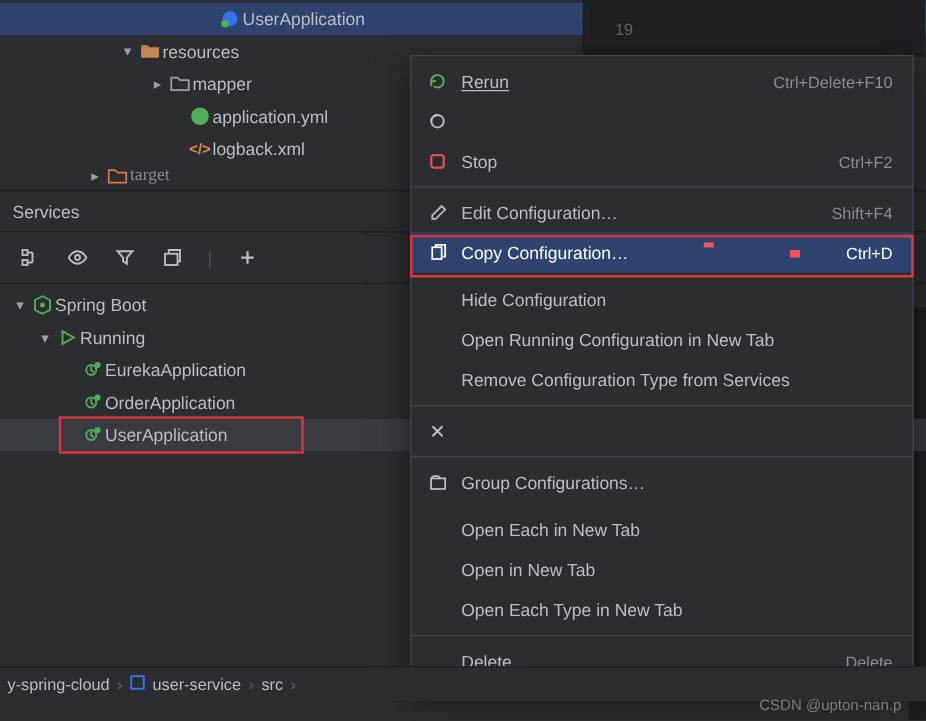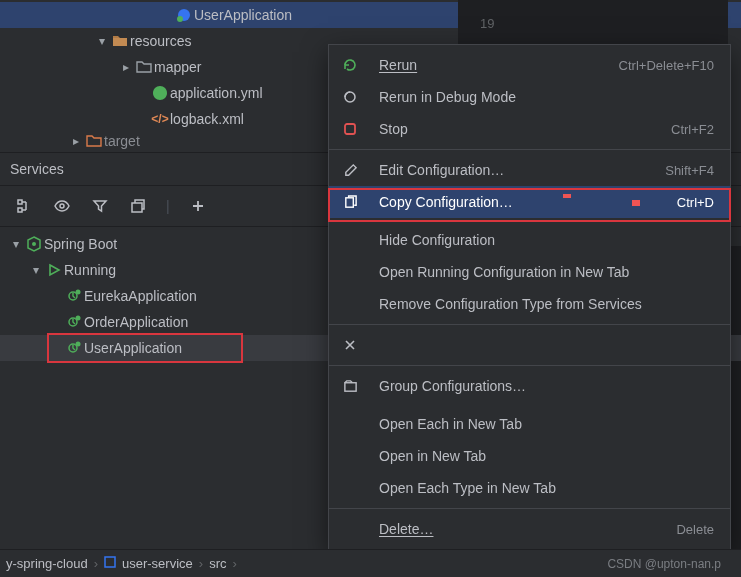--- a/index.html
+++ b/index.html
@@ -23,21 +23,21 @@
   .row.sel-blue { background: #2e436e; }
   .row.sel-dark { background: #393b40; }
   .caret {
     width: 16px; display: inline-flex; justify-content: center;
     color: #9aa0a6; font-size: 12px;
   }
   .caret.none { opacity: 0; }
   .indent { display: inline-block; }
   .ico { width: 20px; display: inline-flex; align-items: center; justify-content: center; }
   .txt { color: #bcbec4; }
-  .txt.dim { color: #8a8d93; }
+  .txt.dim { color: #8a8d93; font-family: Liberation Serif, serif; }
   
   .services-title {
     border-top: 1px solid #1e1f22;
     border-bottom: 1px solid #1e1f22;
     background: #2b2d30;
     padding: 8px 10px;
     font-size: 14px;
     color: #bcbec4;
   }
   .toolbar {
@@ -55,21 +55,21 @@
     width: 403px;
     background: #2b2d30;
     border: 1px solid #43454a;
     box-shadow: 0 8px 24px rgba(0,0,0,0.5);
     padding: 4px 0;
   }
   .mitem {
     display: flex; align-items: center;
     height: 32px;
     padding: 0 16px 0 12px;
-    gap: 20px;
+    gap: 10px;
     color: #bcbec4;
     position: relative;
   }
   .mitem .mlabel { flex: 1; }
   .mitem .shortcut { color: #8a8d93; font-size: 13px; }
   .mitem.sel { background: #2e436e; color: #fff; }
   .mitem.sel .shortcut { color: #fff; }
   .msepad { height: 6px; }
   .mico { width: 18px; display: inline-flex; justify-content: center; align-items: center; }
   .menu-sep {
@@ -79,36 +79,36 @@
     position: absolute;
     left: 328px; top: 188px;
     width: 403px; height: 34px;
     border: 2.5px solid #d9363e;
     pointer-events: none;
   }
   .red-dots1 { position:absolute; left:563px; top:194px; width:8px; height:4px; background:#f05454; }
   .red-dots2 { position:absolute; left:632px; top:200px; width:8px; height:6px; background:#f05454; }
   
   .gutter {
-    position: absolute; left: 458px; top: 0;
+    position: absolute; left: 470px; top: 0;
     width: 270px; height: 47px;
     background: #1e1f22;
     border-bottom: 1px solid #393b40;
     color: #606366; font-size: 13px;
     display: flex; align-items: center; padding-left: 22px;
   }
   .code-strip {
     position: absolute; right: 0; top: 246px;
     width: 14px; height: 330px;
     background: #1e1f22;
   }
   .sep-v { position:absolute; left:466px; top:0; width:4px; height:180px; background:#1e1f22; }
   
   .crumb {
-    position: absolute; left: 0; bottom: 0;
+    position: absolute; left: 0; bottom: 16px;
     width: 741px; height: 28px;
     background: #2b2d30;
     border-top: 1px solid #1e1f22;
     display: flex; align-items: center;
     padding-left: 6px; gap: 6px;
     font-size: 13px; color: #8a8d93;
   }
   .crumb .cc { color: #bcbec4; }
   .crumb .chev { color: #606366; }
   .watermark {
@@ -293,21 +293,20 @@
     <span class="mlabel"><span class="underline">Rerun</span></span>
     <span class="shortcut">Ctrl+Delete+F10</span>
   </div>
   <div class="mitem">
     <span class="mico">
       <svg width="16" height="16" viewBox="0 0 16 16" fill="none" stroke="#bcbec4" stroke-width="1.5">
           <circle cx="8" cy="8" r="5"></circle>
           <path d="M3 8a5 5 0 0 1 5-5"></path>
         </svg>
     </span>
-    <span class="mlabel">Rerun in Debug Mode</span>
   </div>
   <div class="mitem">
     <span class="mico">
       <svg width="14" height="14" viewBox="0 0 14 14">
           <rect x="2" y="2" width="10" height="10" rx="2" fill="none" stroke="#e05252" stroke-width="1.8"></rect>
         </svg>
     </span>
     <span class="mlabel">Stop</span>
     <span class="shortcut">Ctrl+F2</span>
   </div>

